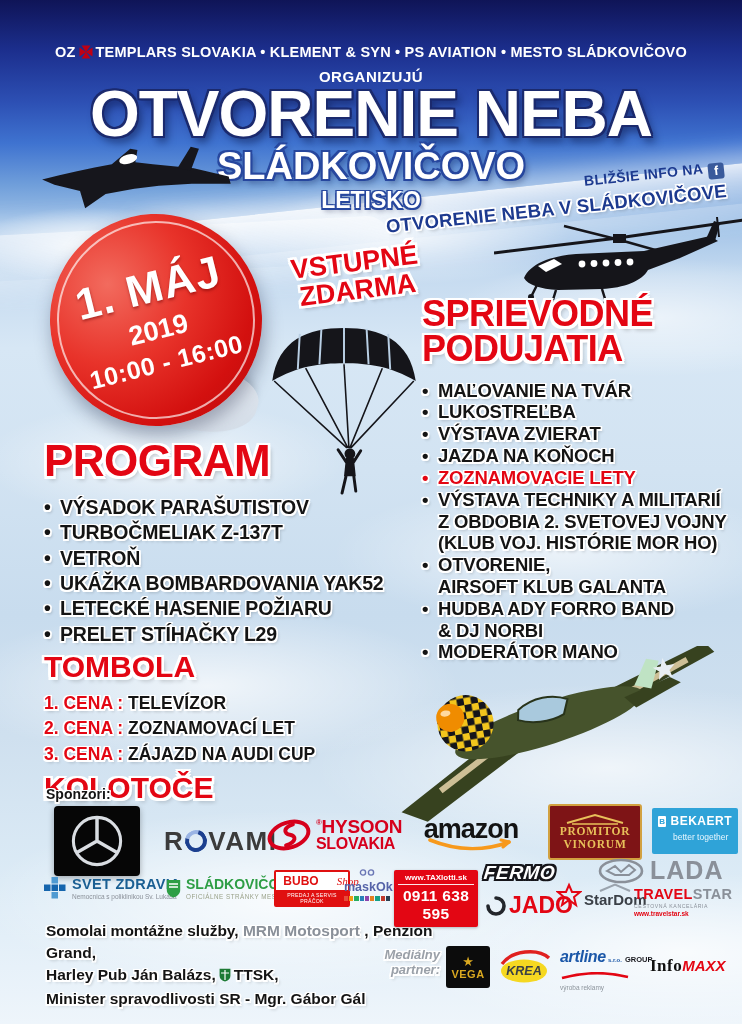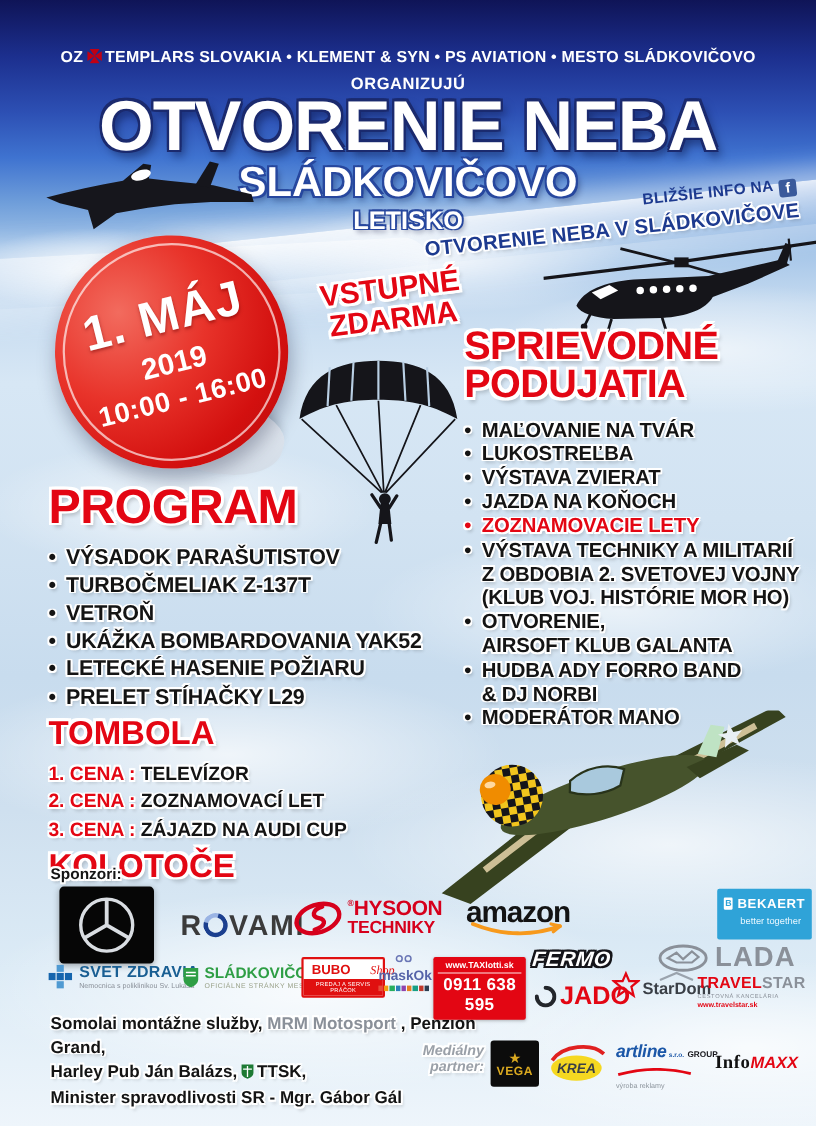--- a/index.html
+++ b/index.html
@@ -296,33 +296,41 @@
     </svg>
   </div>
 
   <div class="abs logo rovami"><span>R</span><span class="rov-o"></span><span>VAMI</span></div>
 
   <div class="abs logo hysoon">
     <svg width="46" height="34" viewBox="0 0 46 34">
       <ellipse cx="23" cy="17" rx="20" ry="12.5" fill="none" stroke="#d6001c" stroke-width="4" transform="rotate(-18 23 17)"></ellipse>
       <path d="M30,8 C20,8 18,14 24,17 C30,20 28,26 17,26" fill="none" stroke="#d6001c" stroke-width="4" stroke-linecap="round" transform="rotate(-18 23 17)"></path>
     </svg>
-    <div class="hy-txt"><span class="hy-reg">®</span><span>HYSOON</span><div class="l2">TECHNIKY</div></div>
+    <div class="hy-txt"><span class="hy-reg">®</span><span>HYSOON</span><div class="l2">SLOVAKIA</div></div>
   </div>
 
   <div class="abs logo amazon">
     <div class="am-word">amazon</div>
     <div class="am-arrow">
       <svg width="88" height="14" viewBox="0 0 88 14">
           <path d="M3,2 C30,13 58,13 82,4" fill="none" stroke="#f7991c" stroke-width="3.6" stroke-linecap="round"></path>
           <path d="M82,4 L74,2 M82,4 L76,9" fill="none" stroke="#f7991c" stroke-width="3" stroke-linecap="round"></path>
         </svg>
     </div>
   </div>
 
+  <div class="abs logo promitor">
+    <svg width="62" height="12" viewBox="0 0 62 12">
+        <path d="M3,10 L31,2 L59,10" fill="none" stroke="#e8c05a" stroke-width="2"></path>
+        <path d="M8,11 H54" stroke="#e8c05a" stroke-width="1.4"></path>
+      </svg>
+    <div>PROMITOR</div>
+    <div>VINORUM</div>
+  </div>
 
   <div class="abs logo bekaert">
     <div class="bk-row">
         <span class="bk-b">B</span>
         <span class="bk-name">BEKAERT</span>
       </div>
     <div class="bk-tag">better together</div>
   </div>
 
   <div class="abs logo lada">

